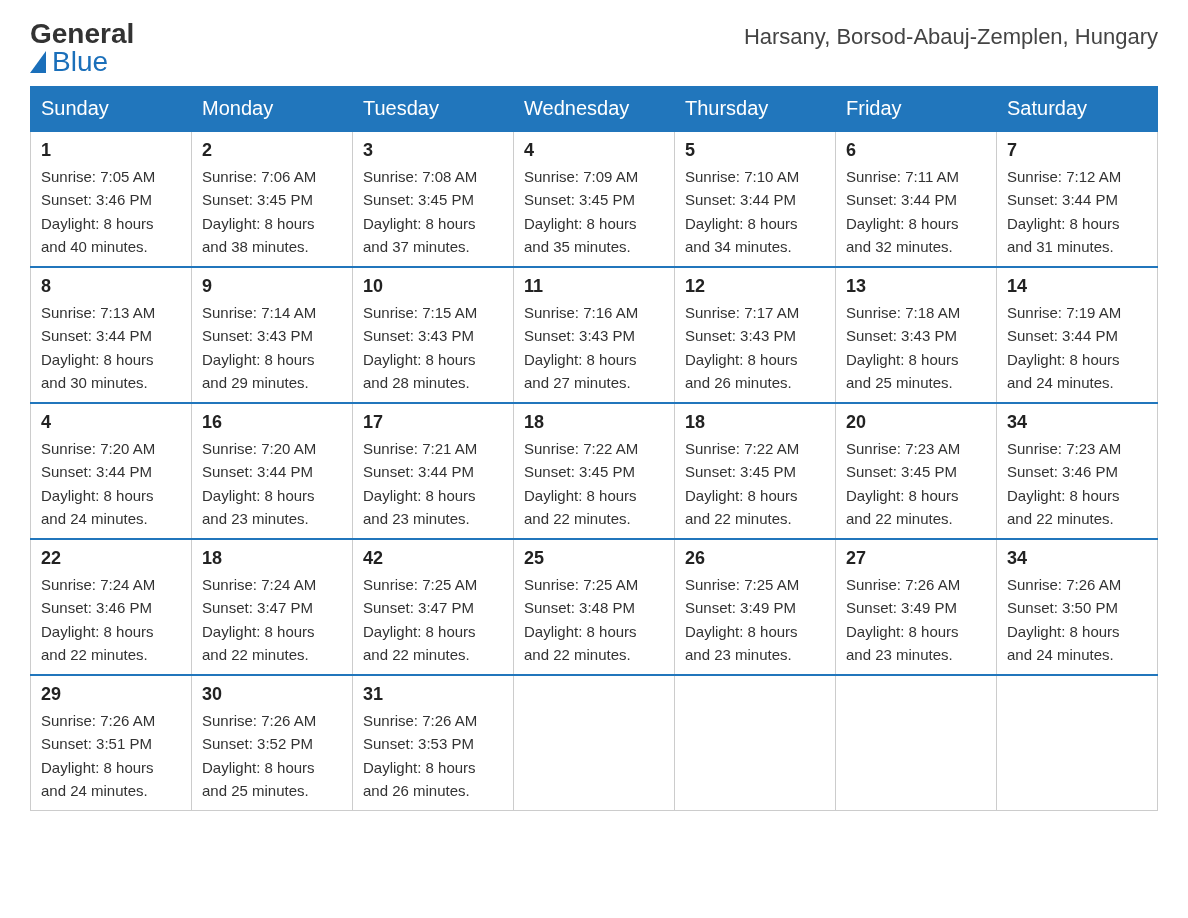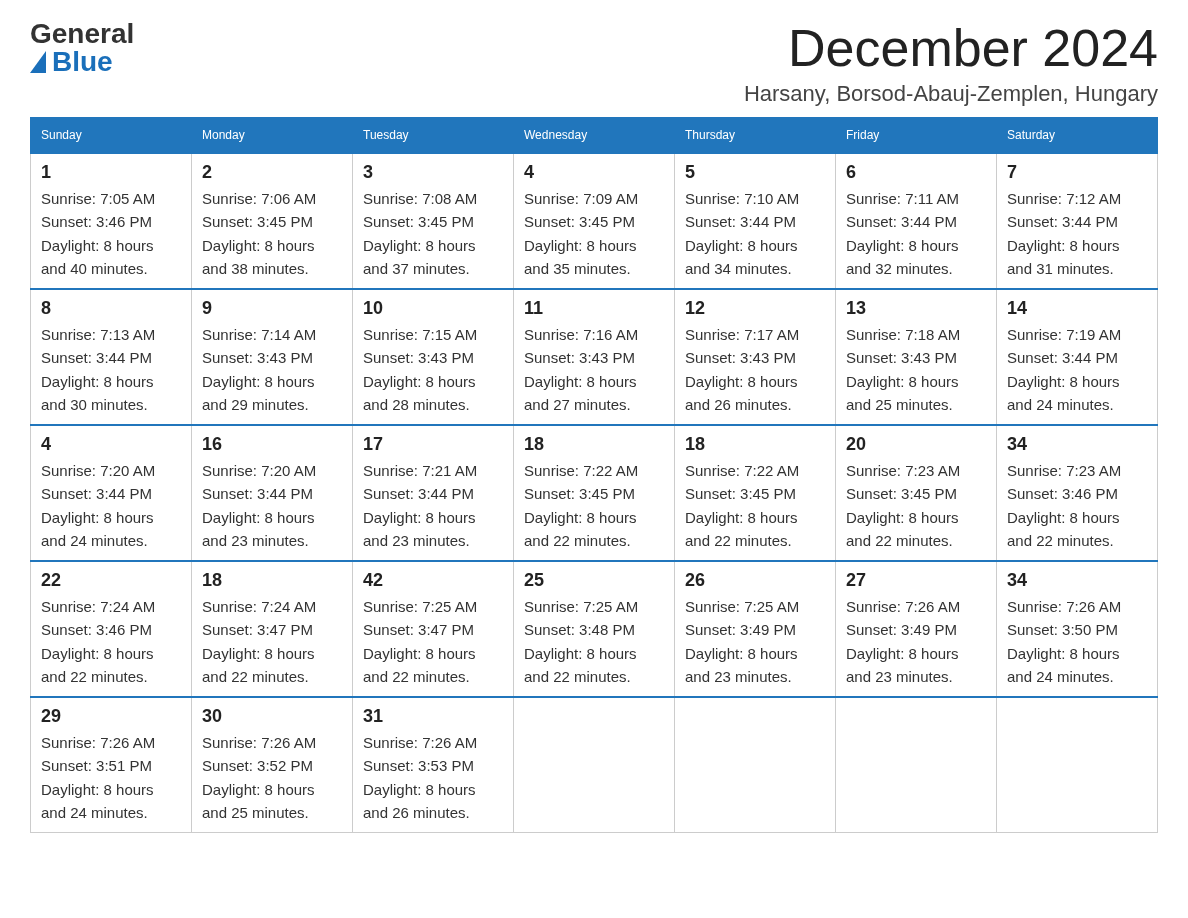--- a/index.html
+++ b/index.html
@@ -35,21 +35,21 @@
     .logo-triangle {
       width: 0;
       height: 0;
       border-left: 16px solid transparent;
       border-bottom: 22px solid #1a6fba;
       display: inline-block;
       margin-right: 2px;
     }
     .logo-blue-text {
       font-size: 28px;
-      font-weight: bold;
+      font-weight: normal;
       color: #1a6fba;
       line-height: 1;
     }
     .title-block {
       text-align: right;
     }
     .month-title {
       font-size: 52px;
       font-weight: normal;
       color: #222;
@@ -61,21 +61,21 @@
       margin-top: 4px;
     }
     .calendar {
       width: 100%;
       border-collapse: collapse;
       margin-top: 8px;
     }
     .calendar th {
       background: #2176bc;
       color: #fff;
-      font-size: 12px;
+      font-size: 20px;
       font-weight: normal;
       padding: 10px 10px;
       text-align: left;
       border: 1px solid #2176bc;
     }
     .calendar td {
       vertical-align: top;
       border: 1px solid #ccc;
       padding: 8px 10px;
       width: 14.28%;
@@ -106,21 +106,20 @@
 
 <div class="header-row">
   <div class="logo">
     <span class="logo-general">General</span>
     <div class="logo-blue-row">
       <span class="logo-triangle"></span>
       <span class="logo-blue-text">Blue</span>
     </div>
   </div>
   <div class="title-block">
-    <div class="month-title">December 2024</div>
     <div class="location-title">Harsany, Borsod-Abauj-Zemplen, Hungary</div>
   </div>
 </div>
 
 <table class="calendar">
   <thead>
     <tr>
     <th>Sunday</th>
         <th>Monday</th>
         <th>Tuesday</th>

